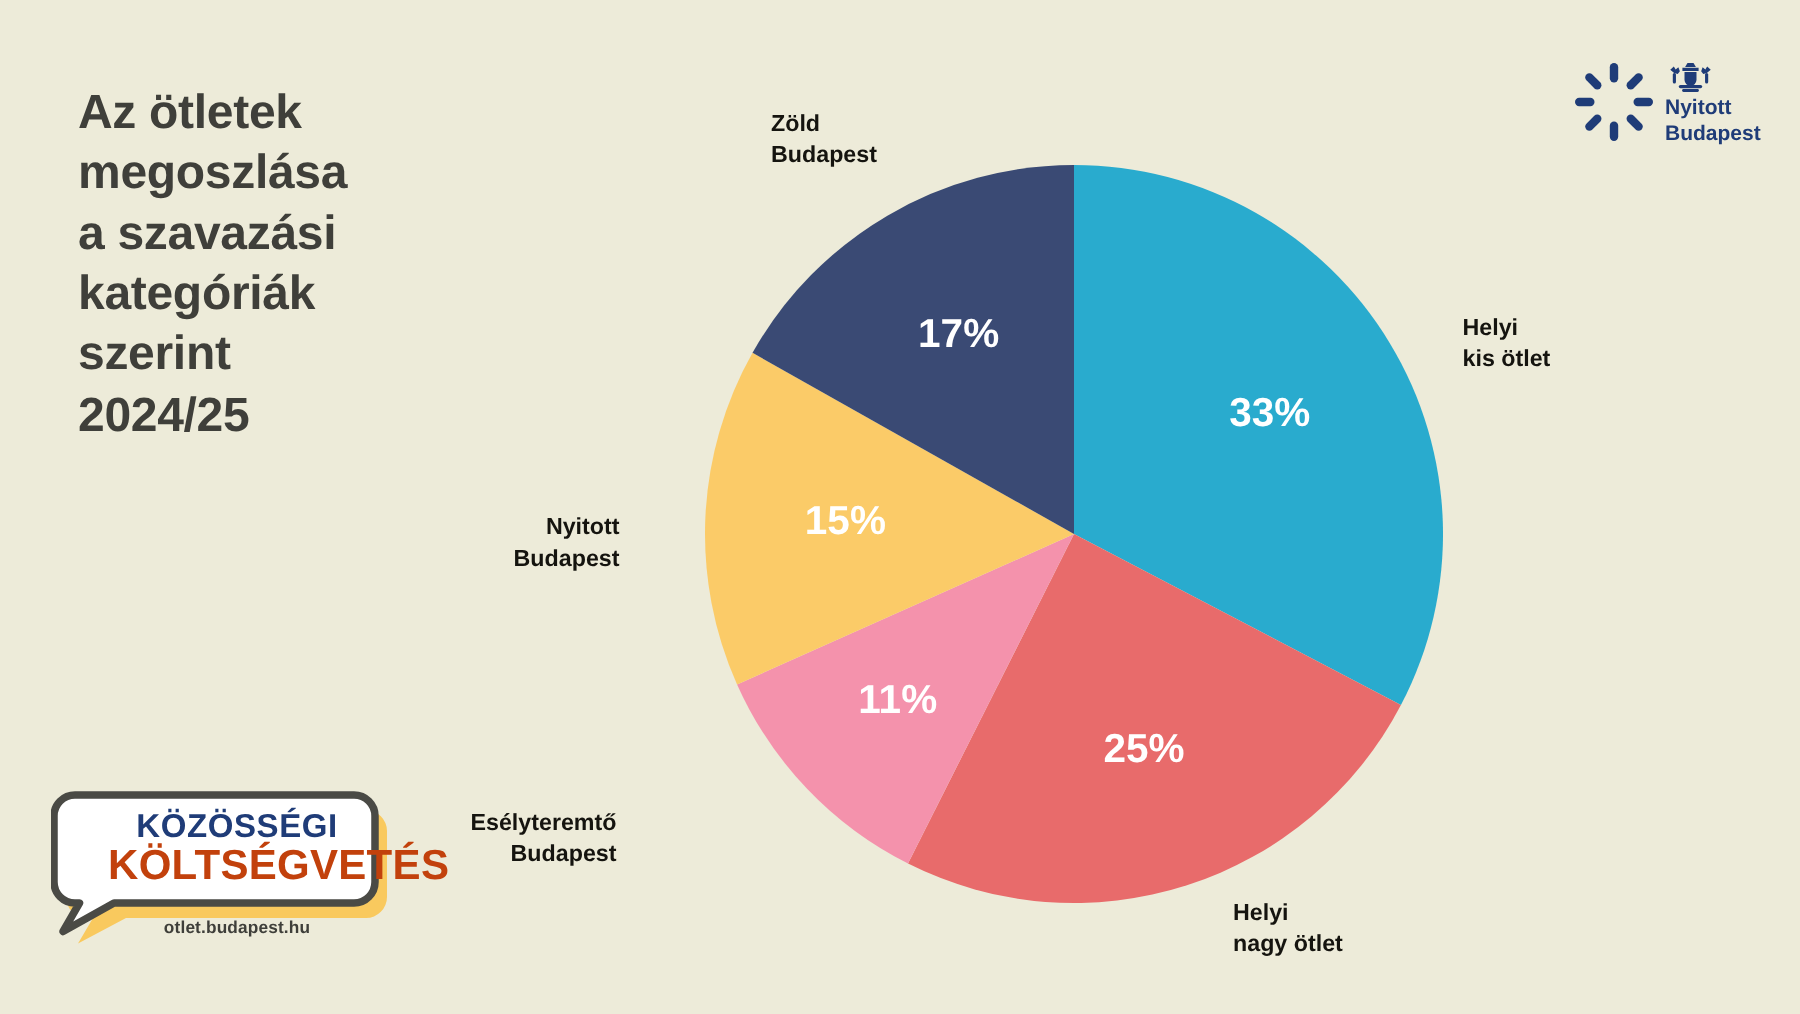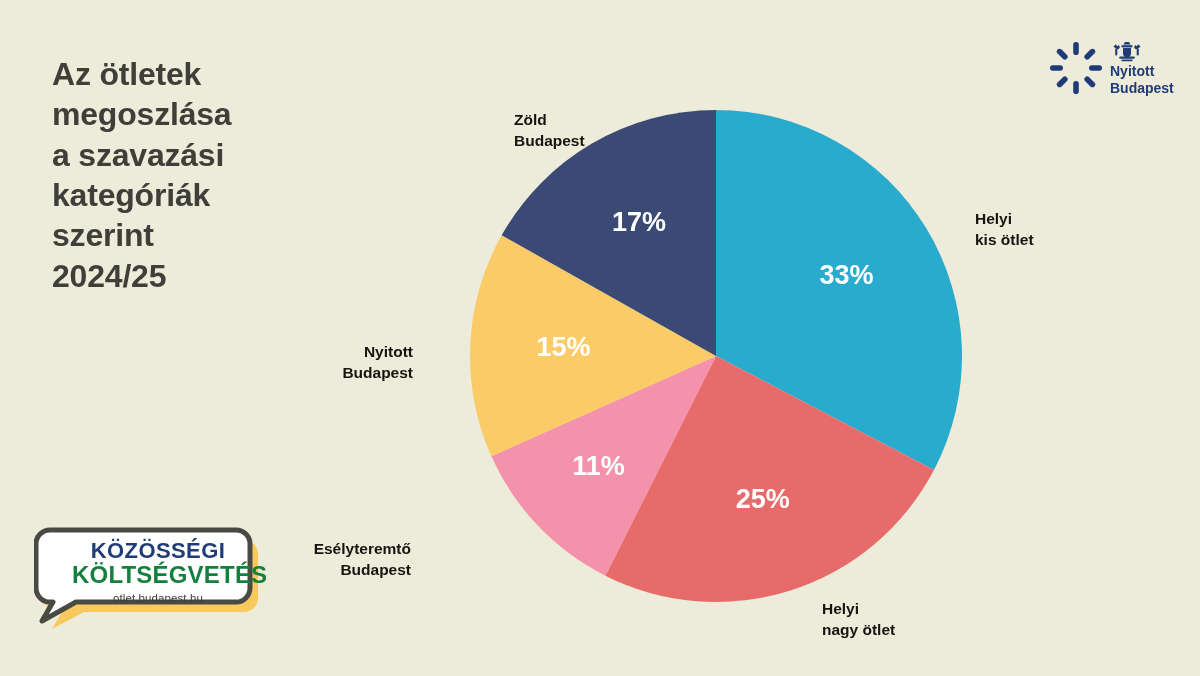--- a/index.html
+++ b/index.html
@@ -67,21 +67,21 @@
     font-size: 15.5px;
     font-weight: bold;
     line-height: 1.38;
     color: #15140F;
     white-space: pre-line;
   }
   #cat-label-0 { left: 975px; top: 208px; text-align: left; }
   #cat-label-1 { left: 822px; top: 598px; text-align: left; }
   #cat-label-2 { right: 789px; top: 538px; text-align: right; }
   #cat-label-3 { right: 787px; top: 341px; text-align: right; }
-  #cat-label-4 { left: 514px; top: 72px;  text-align: left; margin-top: 37px; }
+  #cat-label-4 { left: 514px; top: 72px;  text-align: left; }
 
   
   #brand-topright {
     position: absolute;
     left: 1050px;
     top: 40px;
     width: 132px;
     height: 58px;
   }
   #brand-burst {
@@ -132,32 +132,32 @@
     text-align: center;
   }
   .logo-line-1 {
     font-size: 22px;
     font-weight: bold;
     letter-spacing: 0.4px;
     color: #1F3C78;
     line-height: 1.02;
   }
   .logo-line-2 {
-    font-size: 24px;
+    font-size: 28px;
     font-weight: bold;
     letter-spacing: 0.2px;
-    color: #15803d;
+    color: #c2410c;
     line-height: 1.08;
   }
   .logo-url {
     font-size: 11.5px;
-    font-weight: normal;
+    font-weight: bold;
     color: #3F3F3A;
     letter-spacing: 0.1px;
-    margin-top: 4px;
+    margin-top: 20px;
   }
 </style>
 </head>
 <body>
 
 <div id="canvas">
 
   <div id="title-block">
     <h1 id="chart-title">Az ötletek
 megoszlása

